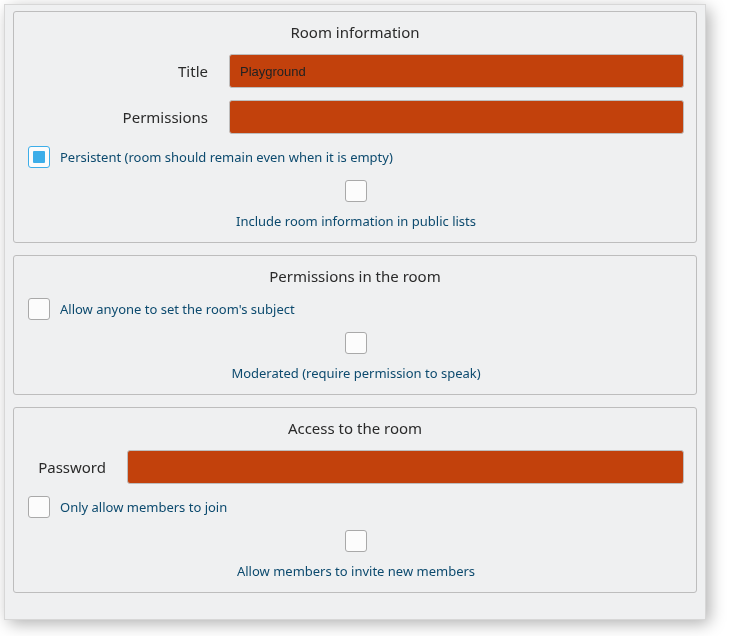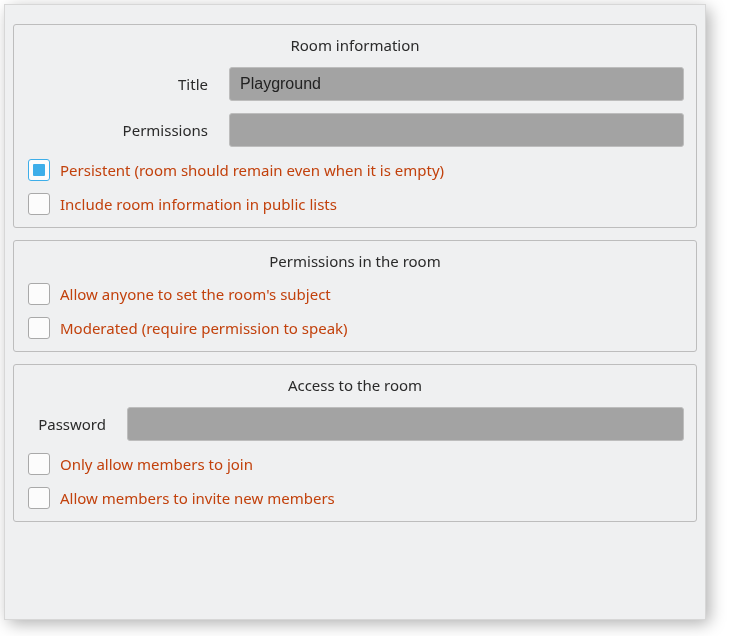--- a/index.html
+++ b/index.html
@@ -28,21 +28,21 @@
     border-radius: 6px;
     z-index: 0;
   }
   .panel {
     position: absolute;
     top: 4px; left: 4px;
     width: 702px; height: 616px;
     background: #eff0f1;
     border: 1px solid #d7d7d7;
     z-index: 1;
-    padding: 19px 8px;
+    padding: 6px 8px;
     overflow: hidden;
   }
   fieldset.group {
     border: 1px solid #bdbdbd;
     border-radius: 3px;
     margin: 0 0 12px 0;
     padding: 10px 12px 12px 12px;
     background: #eff0f1;
     position: relative;
   }
@@ -69,34 +69,34 @@
   }
   .label-col.multiline { text-align: right; }
   .input-col {
     flex: 1;
   }
   input.text-field {
     width: 100%;
     height: 34px;
     border: 1px solid #bdbdbd;
     border-radius: 3px;
-    background: #a3a3a3;
+    background: #c2410c;
     padding: 0 10px;
-    font-size: 16px;
+    font-size: 13px;
     color: #222;
     outline: none;
   }
   .checkbox-row {
     display: flex;
     align-items: center;
     gap: 10px;
     margin-bottom: 12px;
     padding-left: 2px;
   }
-  .checkbox-row:last-child { margin-bottom: 0; }
+  .checkbox-row:last-child { margin-bottom: 0; flex-direction: column; }
   .cbox {
     width: 22px;
     height: 22px;
     border: 1px solid #a9a9a9;
     border-radius: 3px;
     background: #fcfcfc;
     display: inline-flex;
     align-items: center;
     justify-content: center;
     flex-shrink: 0;
@@ -107,22 +107,22 @@
   }
   .cbox .inner {
     width: 12px;
     height: 12px;
     background: #3daee9;
     border-radius: 1px;
     display: none;
   }
   .cbox.checked .inner { display: block; }
   .check-label {
-    font-size: 15px;
-    color: #c2410c;
+    font-size: 13px;
+    color: #0c4a6e;
     cursor: pointer;
   }
   
   .group-access .label-col { width: 80px; }
   
   .group-permissions .checkbox-row.cut {
     color: #7a7a7a;
   }
 </style>
 </head>

